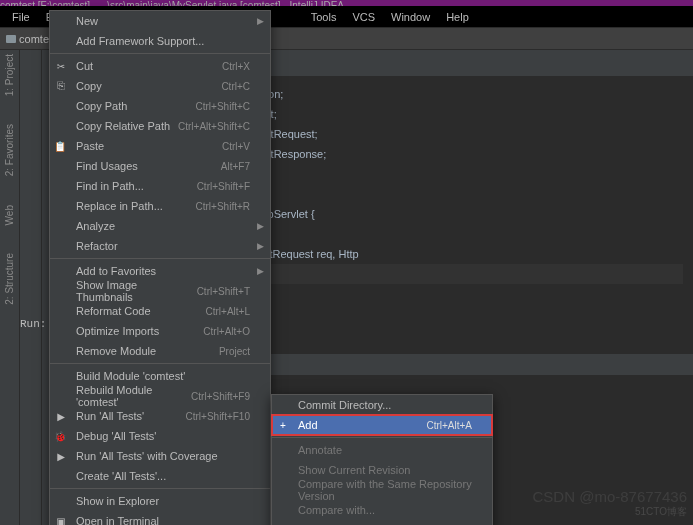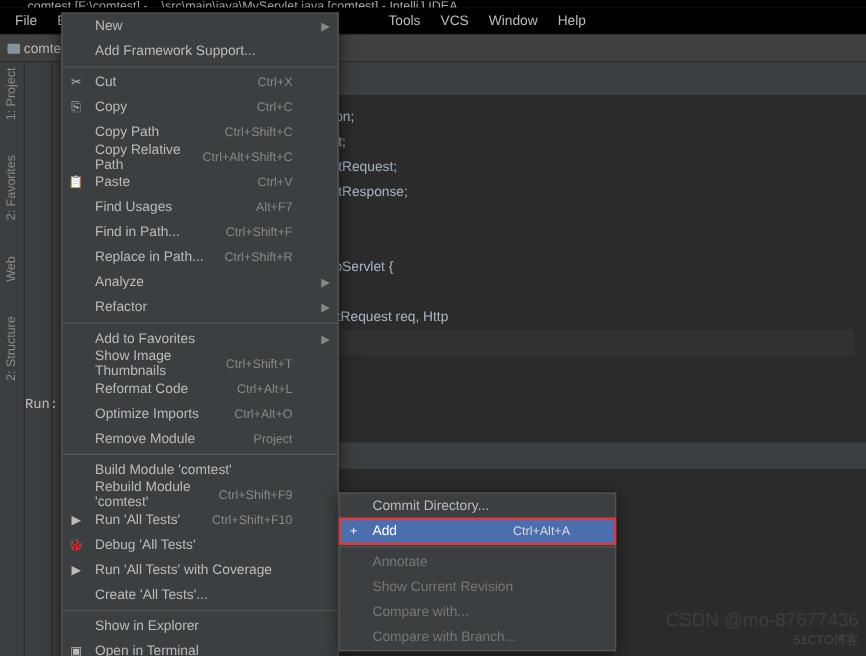--- a/index.html
+++ b/index.html
@@ -1,17 +1,17 @@
 <!DOCTYPE html>
 <html><head>
   <meta charset="utf-8">
   <style>
     * { margin: 0; padding: 0; box-sizing: border-box; font-family: 'Segoe UI', Arial, sans-serif; font-size: 11px; }
     body { background: #2b2b2b; color: #bbb; width: 693px; height: 525px; overflow: hidden; position: relative; }
-    .title-bar { background: #000000; height: 6px; padding: 0 22px; color: #aaa; font-size: 10px; overflow: hidden; }
+    .title-bar { background: #701a75; height: 6px; padding: 0 0; color: #aaa; font-size: 10px; overflow: hidden; }
     .menu-bar { background: #000000; height: 22px; display: flex; align-items: center; padding: 0 4px; border-bottom: 1px solid #2b2b2b; }
     .menu-bar span { padding: 2px 8px; color: #bbb; }
     .toolbar { background: #404040; height: 22px; border-bottom: 1px solid #2b2b2b; display: flex; align-items: center; color:#bbb; font-size:11px; padding-left:6px;}
     .toolbar .proj-name{color:#bbb;}
     .main-area { display: flex; height: calc(100% - 50px); }
     .left-gutter { width: 20px; background: #3c3f41; border-right: 1px solid #2b2b2b; display:flex; flex-direction:column; align-items:center; padding-top:4px; gap:28px;}
     .left-gutter span{ writing-mode:vertical-rl; transform:rotate(180deg); color:#8a8a8a; font-size:10px;}
     .project-panel { width: 22px; background: #3c3f41; border-right:1px solid #2b2b2b;}
     .tree-area{ width:8px; background:#3c3f41;}
     .editor-area { flex: 1; background: #2b2b2b; position: relative; }
@@ -25,21 +25,21 @@
     .cls { color: #a9b7c6; }
     .pkg { color: #a9b7c6; }
     .ann { color: #bbb529; }
     .str { color: #6a8759; }
     .stc { color: #9876aa; font-style:italic;}
     .crumb { height: 22px; background: #3c3f41; border-top:1px solid #2b2b2b; padding: 3px 10px; color: #8a8a8a; font-size: 11px; }
     .crumb span{color:#8a8a8a;}
     
     
     .ctx { position: absolute; background: #3c3f41; border: 1px solid #555; box-shadow: 0 3px 12px rgba(0,0,0,0.6); min-width: 222px; z-index: 100; }
-    .ctx-item { padding: 3px 36px 3px 26px; color: #bbb; display: flex; justify-content: space-between; align-items: center; height:20px; position:relative;}
+    .ctx-item { padding: 3px 20px 3px 26px; color: #bbb; display: flex; justify-content: space-between; align-items: center; height:20px; position:relative;}
     .ctx-item.highlight { background: #4b6eaf; color:#fff;}
     .ctx-item .sc { color: #888; font-size:10px;}
     .ctx-item.highlight .sc{color:#ddd;}
     .ctx .sep { height: 1px; background: #555; margin: 2px 0; padding:0;}
     .ctx-item .arrow { position:absolute; right:6px; color:#888; font-size:9px;}
     .ctx-icon{position:absolute; left:4px; width:14px; height:14px; display:flex; align-items:center; justify-content:center; font-size:10px;}
     .boxed{ outline:2px solid #d83b3b; outline-offset:-1px;}
     .ctx-item.disabled{color:#777;}
     .run-label{position:absolute; left:20px; top:318px; color:#bbb; font-size:11px; z-index:50;font-family:Liberation Mono, monospace;}
     .watermark{position:absolute; right:6px; bottom:6px; color:rgba(200,200,200,0.18); font-size:10px; z-index:200;}
@@ -240,20 +240,23 @@
       <span class="sc">Ctrl+Alt+A</span>
     </div>
     <div class="sep"></div>
     <div class="ctx-item disabled">
       <span>Annotate</span>
     </div>
     <div class="ctx-item disabled">
       <span>Show Current Revision</span>
     </div>
     <div class="ctx-item disabled">
+      <span>Compare with the Same Repository Version</span>
+    </div>
+    <div class="ctx-item disabled">
       <span>Compare with...</span>
     </div>
     <div class="ctx-item disabled">
       <span>Compare with Branch...</span>
     </div>
   </div>
 
 <div class="watermark2">CSDN @mo-87677436</div>
 <div class="watermark">51CTO博客</div>
 

